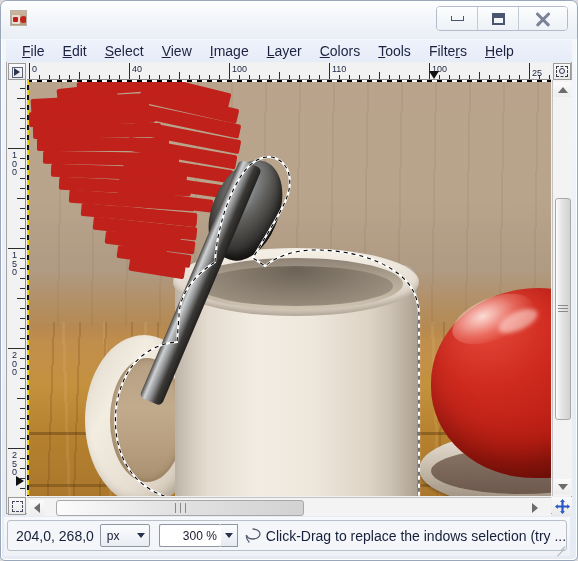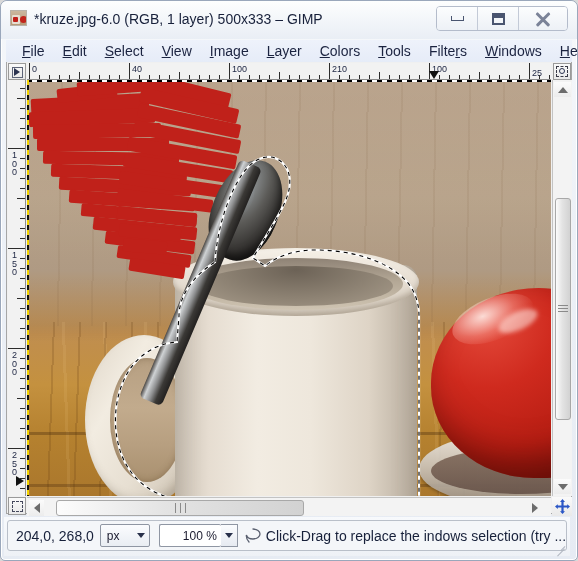--- a/index.html
+++ b/index.html
@@ -218,21 +218,20 @@
 
 <div id="window">
 
   <div id="titlebar">
     <div id="title-icon">
       <div class="ti-wood"></div>
         <div class="ti-mug"></div>
         <div class="ti-red"></div>
         <div class="ti-tom"></div>
     </div>
-    <div id="title-text">*kruze.jpg-6.0 (RGB, 1 layer) 500x333 – GIMP</div>
     <div class="winbtn-group">
       <div class="winbtn">
         <span class="gl-min"></span>
       </div>
       <div class="winbtn">
         <span class="gl-max">
             <i></i>
           </span>
       </div>
       <div class="winbtn">
@@ -244,21 +243,20 @@
   <div id="menubar">
       <div class="menu-item"><u>F</u>ile</div>
       <div class="menu-item"><u>E</u>dit</div>
       <div class="menu-item"><u>S</u>elect</div>
       <div class="menu-item"><u>V</u>iew</div>
       <div class="menu-item"><u>I</u>mage</div>
       <div class="menu-item"><u>L</u>ayer</div>
       <div class="menu-item"><u>C</u>olors</div>
       <div class="menu-item"><u>T</u>ools</div>
       <div class="menu-item">Filte<u>r</u>s</div>
-      <div class="menu-item"><u>W</u>indows</div>
       <div class="menu-item"><u>H</u>elp</div>
     </div>
 
   <div id="editor">
 
     <div id="corner-btn">
       <span class="bx"></span>
         <span class="tri"></span>
     </div>
 
@@ -290,21 +288,21 @@
         <div class="tick" style="left: 212px; top: 12px; width: 1px; height: 5px;"></div>
         <div class="tick" style="left: 222px; top: 12px; width: 1px; height: 5px;"></div>
         <div class="tick" style="left: 232px; top: 12px; width: 1px; height: 5px;"></div>
         <div class="tick" style="left: 242px; top: 12px; width: 1px; height: 5px;"></div>
         <div class="tick" style="left: 252px; top: 9px; width: 1px; height: 8px;"></div>
         <div class="tick" style="left: 262px; top: 12px; width: 1px; height: 5px;"></div>
         <div class="tick" style="left: 272px; top: 12px; width: 1px; height: 5px;"></div>
         <div class="tick" style="left: 282px; top: 12px; width: 1px; height: 5px;"></div>
         <div class="tick" style="left: 292px; top: 12px; width: 1px; height: 5px;"></div>
         <div class="tick" style="left: 302px; top: 0px; width: 1px; height: 17px;"></div>
-        <div class="rlabel" style="left: 305px; top: 2px;">210</div>
+        <div class="rlabel" style="left: 305px; top: 2px;">110</div>
         <div class="tick" style="left: 312px; top: 12px; width: 1px; height: 5px;"></div>
         <div class="tick" style="left: 322px; top: 12px; width: 1px; height: 5px;"></div>
         <div class="tick" style="left: 332px; top: 12px; width: 1px; height: 5px;"></div>
         <div class="tick" style="left: 342px; top: 12px; width: 1px; height: 5px;"></div>
         <div class="tick" style="left: 352px; top: 9px; width: 1px; height: 8px;"></div>
         <div class="tick" style="left: 362px; top: 12px; width: 1px; height: 5px;"></div>
         <div class="tick" style="left: 372px; top: 12px; width: 1px; height: 5px;"></div>
         <div class="tick" style="left: 382px; top: 12px; width: 1px; height: 5px;"></div>
         <div class="tick" style="left: 392px; top: 12px; width: 1px; height: 5px;"></div>
         <div class="tick" style="left: 402px; top: 0px; width: 1px; height: 17px;"></div>
@@ -497,21 +495,21 @@
 
   <div id="statusbar">
     <div id="status-inner">
       <span id="pos-label">204,0, 268,0</span>
       <div class="combo" id="unit-combo">
         <span class="ctxt">px</span>
         <span class="caret"></span>
       </div>
       <div style="width:9px;"></div>
       <div class="combo" id="zoom-combo">
-        <span class="ctxt">100 %</span>
+        <span class="ctxt">300 %</span>
       </div>
       <div class="cbtn">
         <span class="caret"></span>
       </div>
       <div id="tool-icon">
         <svg width="18" height="18" viewBox="0 0 18 18">
           <path d="M9 2 C13 2 16 4.3 16 7 C16 9.7 13 12 9 12 C5.5 12 3 10.2 2.4 8 C2.2 10 3 13 5 15" fill="none" stroke="#5a6070" stroke-width="1.3" stroke-linecap="round"></path>
         </svg>
       </div>
       <span id="status-msg">Click-Drag to replace the indows selection (try ...</span>

